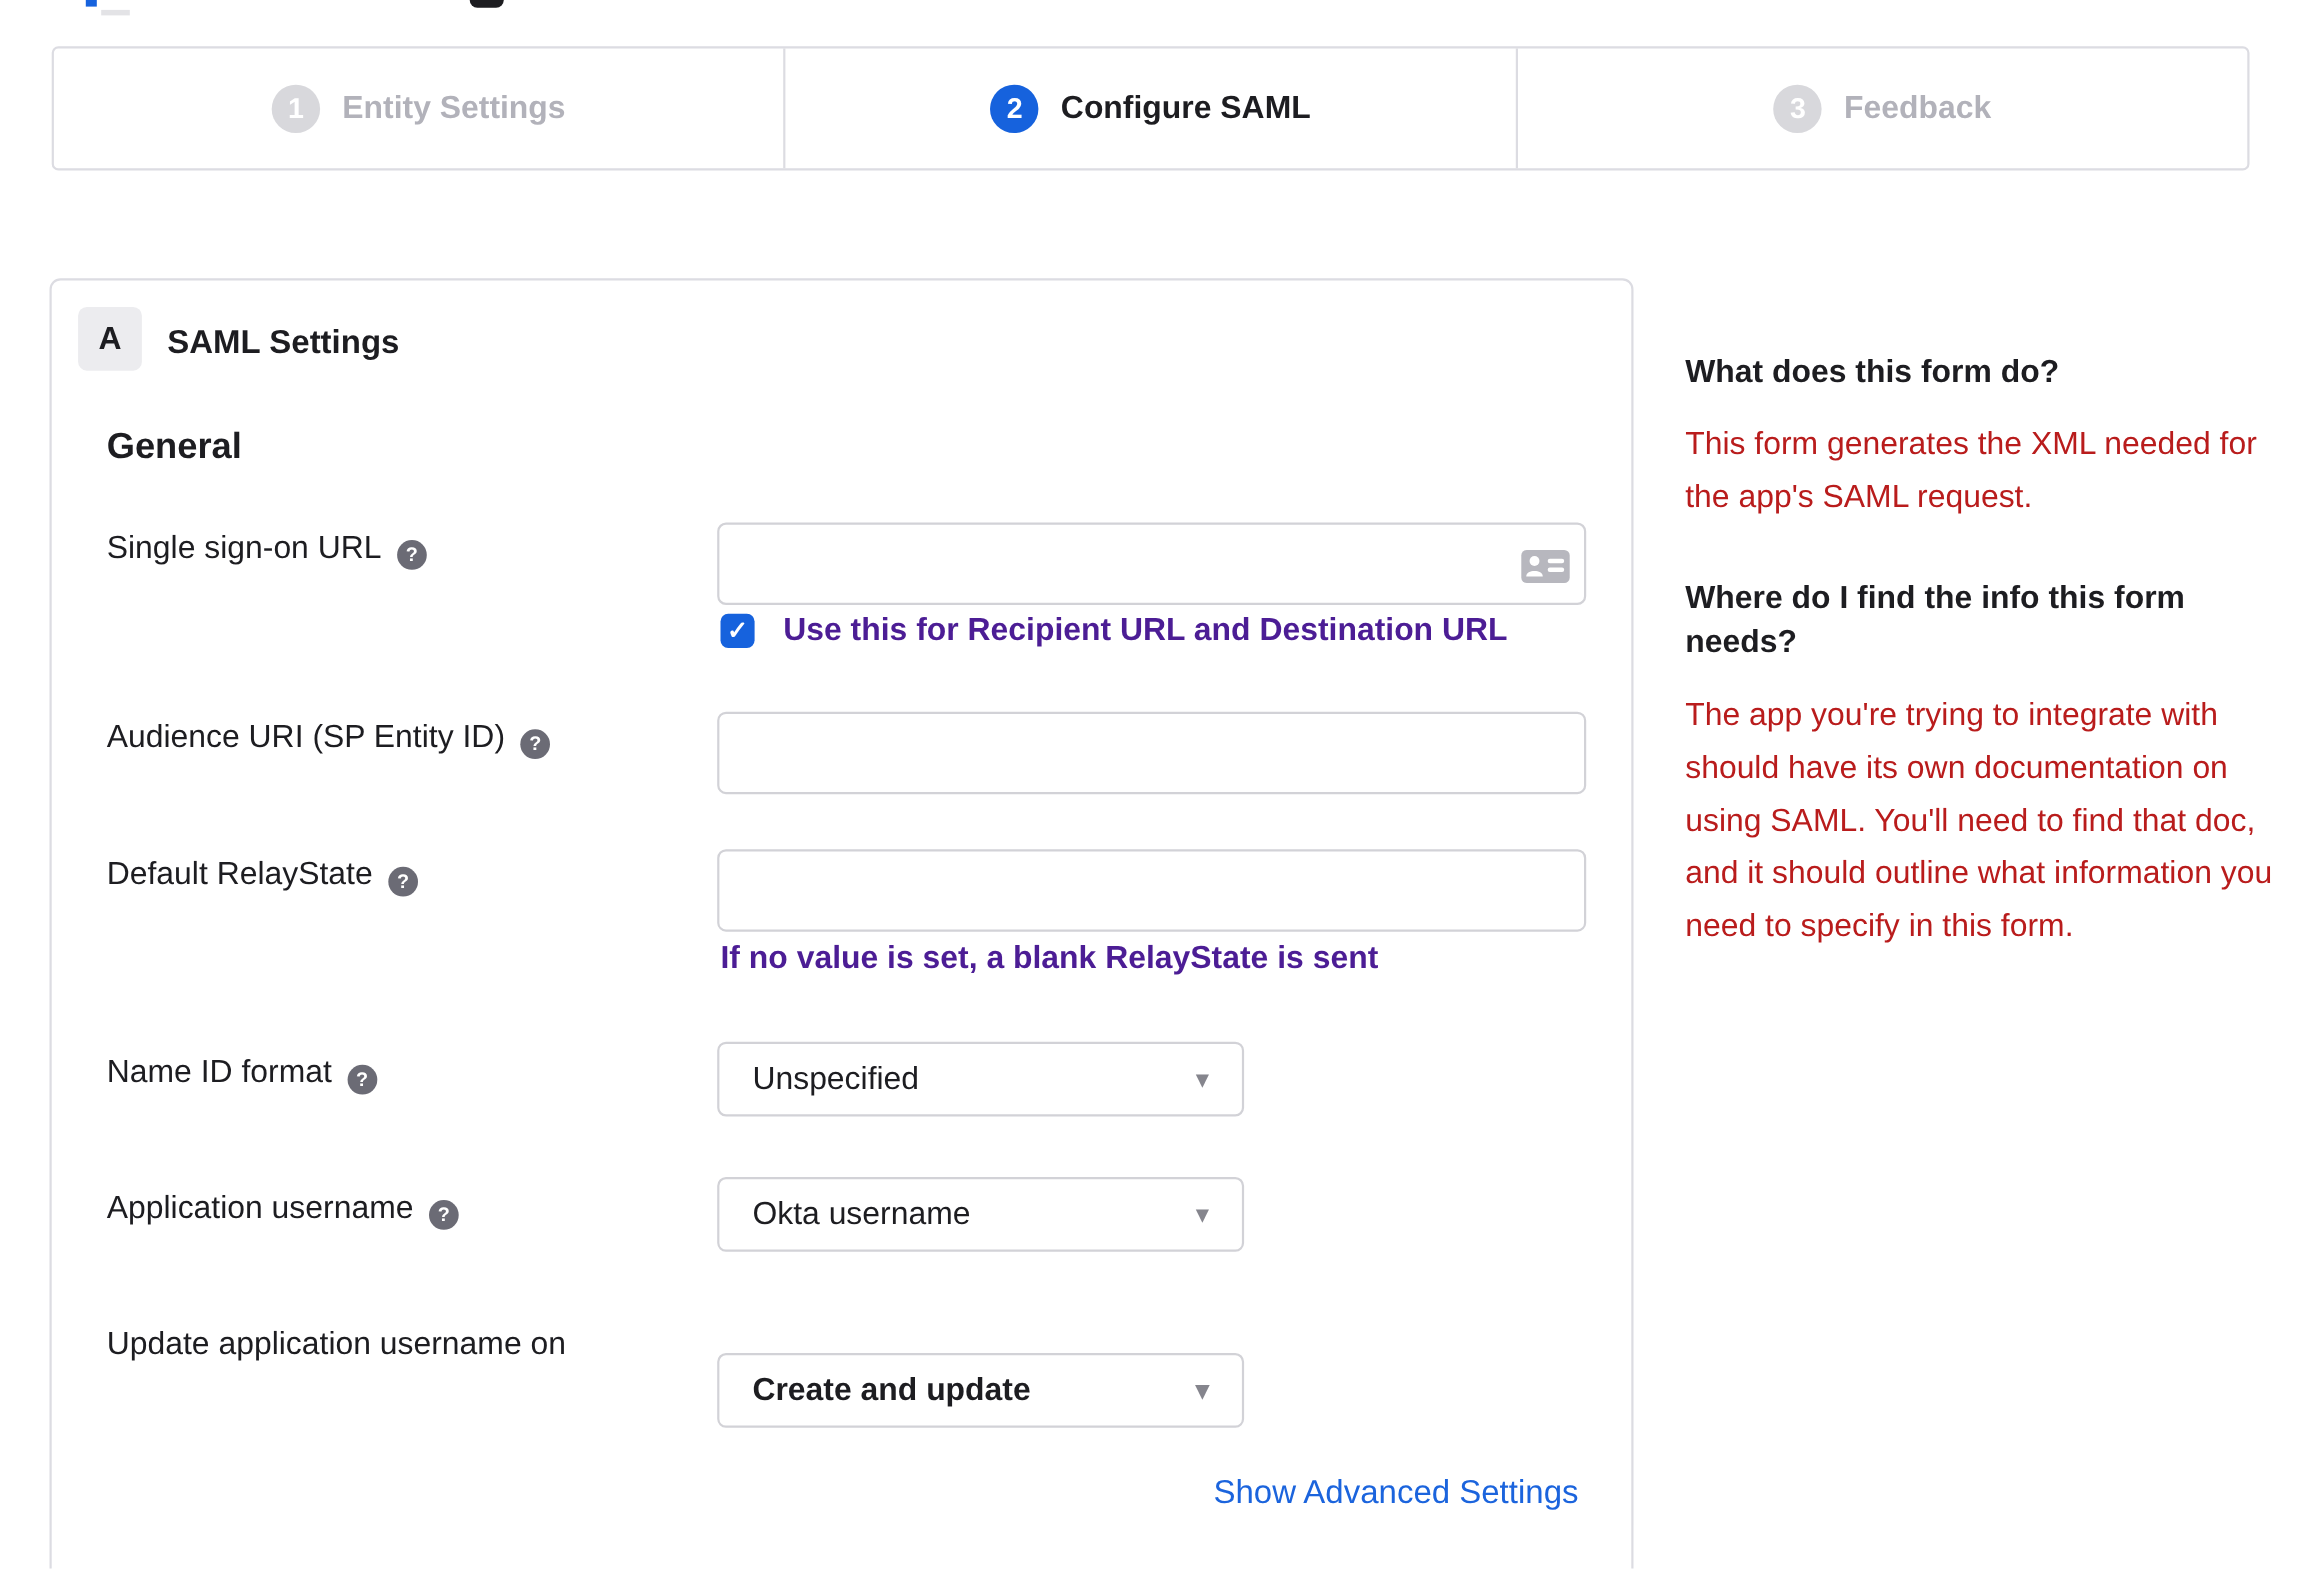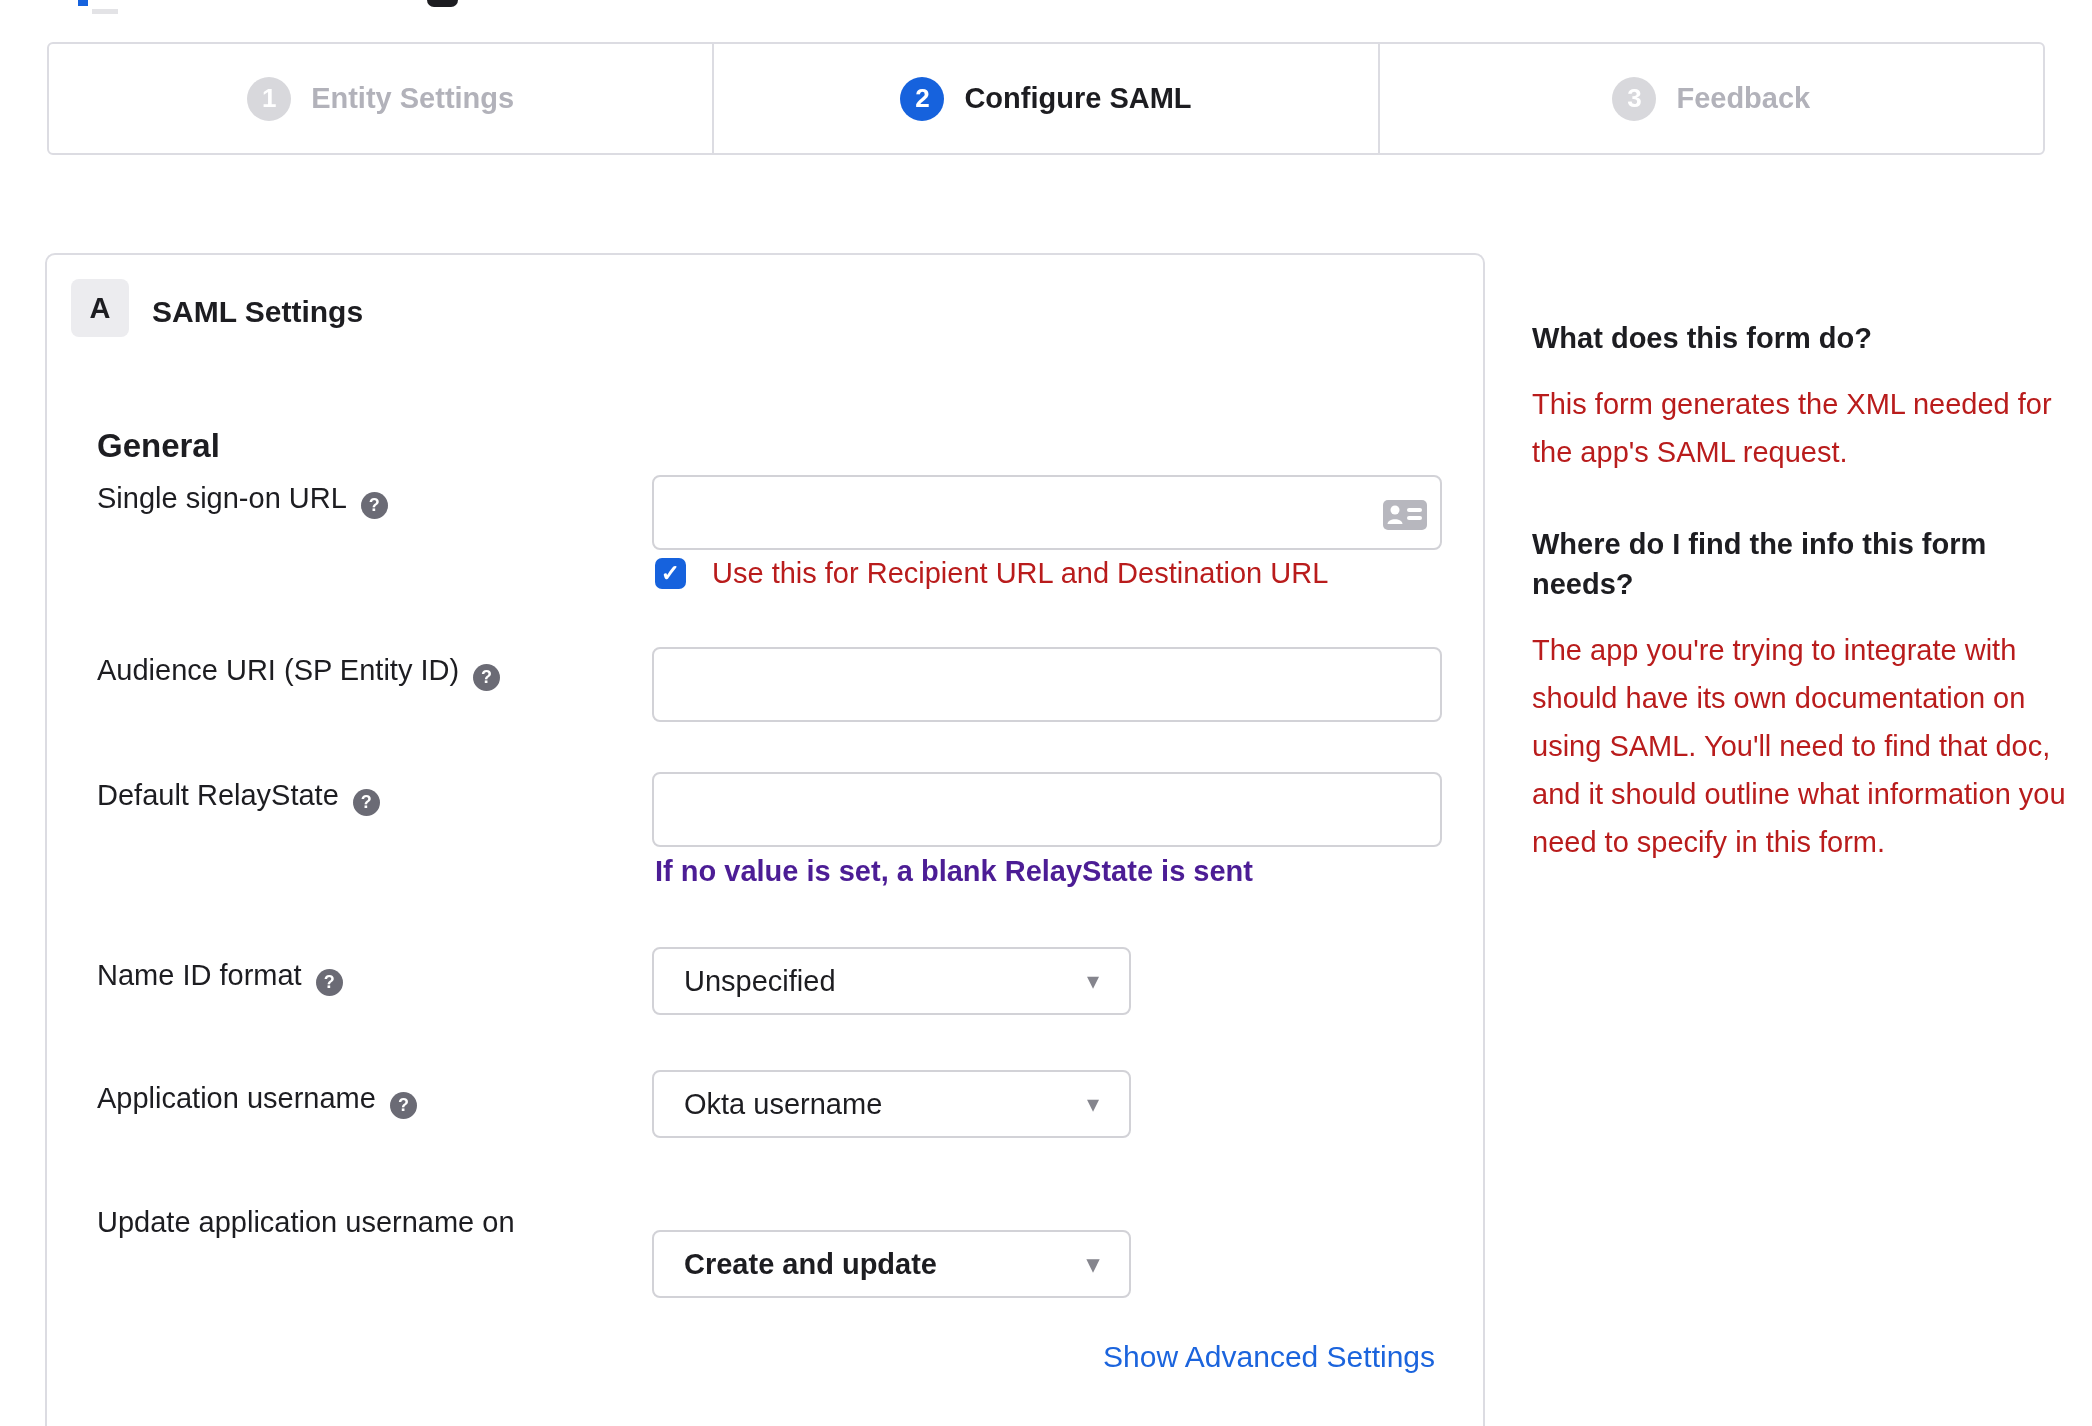--- a/index.html
+++ b/index.html
@@ -35,21 +35,21 @@
   .card {
     position: absolute; left: 45px; top: 253px; width: 1440px; height: 1400px;
     border: 2px solid #dcdce2; border-radius: 10px; background: #ffffff;
   }
   .section-badge {
     position: absolute; left: 24px; top: 24px; width: 58px; height: 58px;
     background: #ececef; border-radius: 8px; display: flex; align-items: center;
     justify-content: center; font-size: 29px; font-weight: bold; color: #1d1d21;
   }
   .section-title { position: absolute; left: 105px; top: 40px; font-size: 30px; font-weight: bold; }
-  .group-heading { position: absolute; left: 50px; top: 131px; font-size: 33px; font-weight: bold; margin-top: 41px; }
+  .group-heading { position: absolute; left: 50px; top: 131px; font-size: 33px; font-weight: bold; }
 
   .form-label { position: absolute; left: 50px; font-size: 29px; color: #1d1d21; white-space: nowrap; }
   .help-icon {
     display: inline-flex; width: 27px; height: 27px; border-radius: 50%;
     background: #6b6b75; color: #ffffff; font-size: 18px; font-weight: bold;
     align-items: center; justify-content: center; margin-left: 14px;
     vertical-align: -3px; cursor: pointer;
   }
 
   .text-input {
@@ -59,21 +59,21 @@
     padding: 0 70px 0 24px; outline: none;
   }
   .contact-card-icon { position: absolute; left: 1335px; cursor: pointer; }
 
   .checkbox-row { position: absolute; left: 608px; display: flex; align-items: center; }
   .checkbox {
     width: 31px; height: 31px; background: #1662dd; border-radius: 7px;
     display: flex; align-items: center; justify-content: center; cursor: pointer;
     color: #ffffff; font-size: 23px; font-weight: bold;
   }
-  .checkbox-label { margin-left: 26px; font-size: 29px; color: #b91c1c; }
+  .checkbox-label { margin-left: 26px; font-size: 29px; color: #4c1d95; font-weight: bold; }
 
   .hint { position: absolute; left: 608px; font-size: 29px; color: #4c1d95; font-weight: bold; }
 
   .select {
     position: absolute; left: 605px; width: 479px; height: 68px;
     border: 2px solid #d2d2d7; border-radius: 8px; background: #ffffff;
     display: flex; align-items: center; padding: 0 30px; cursor: pointer;
   }
   .select-value { font-size: 29px; color: #1d1d21; flex: 1; }
   .select-arrow { font-size: 24px; color: #85858d; }

